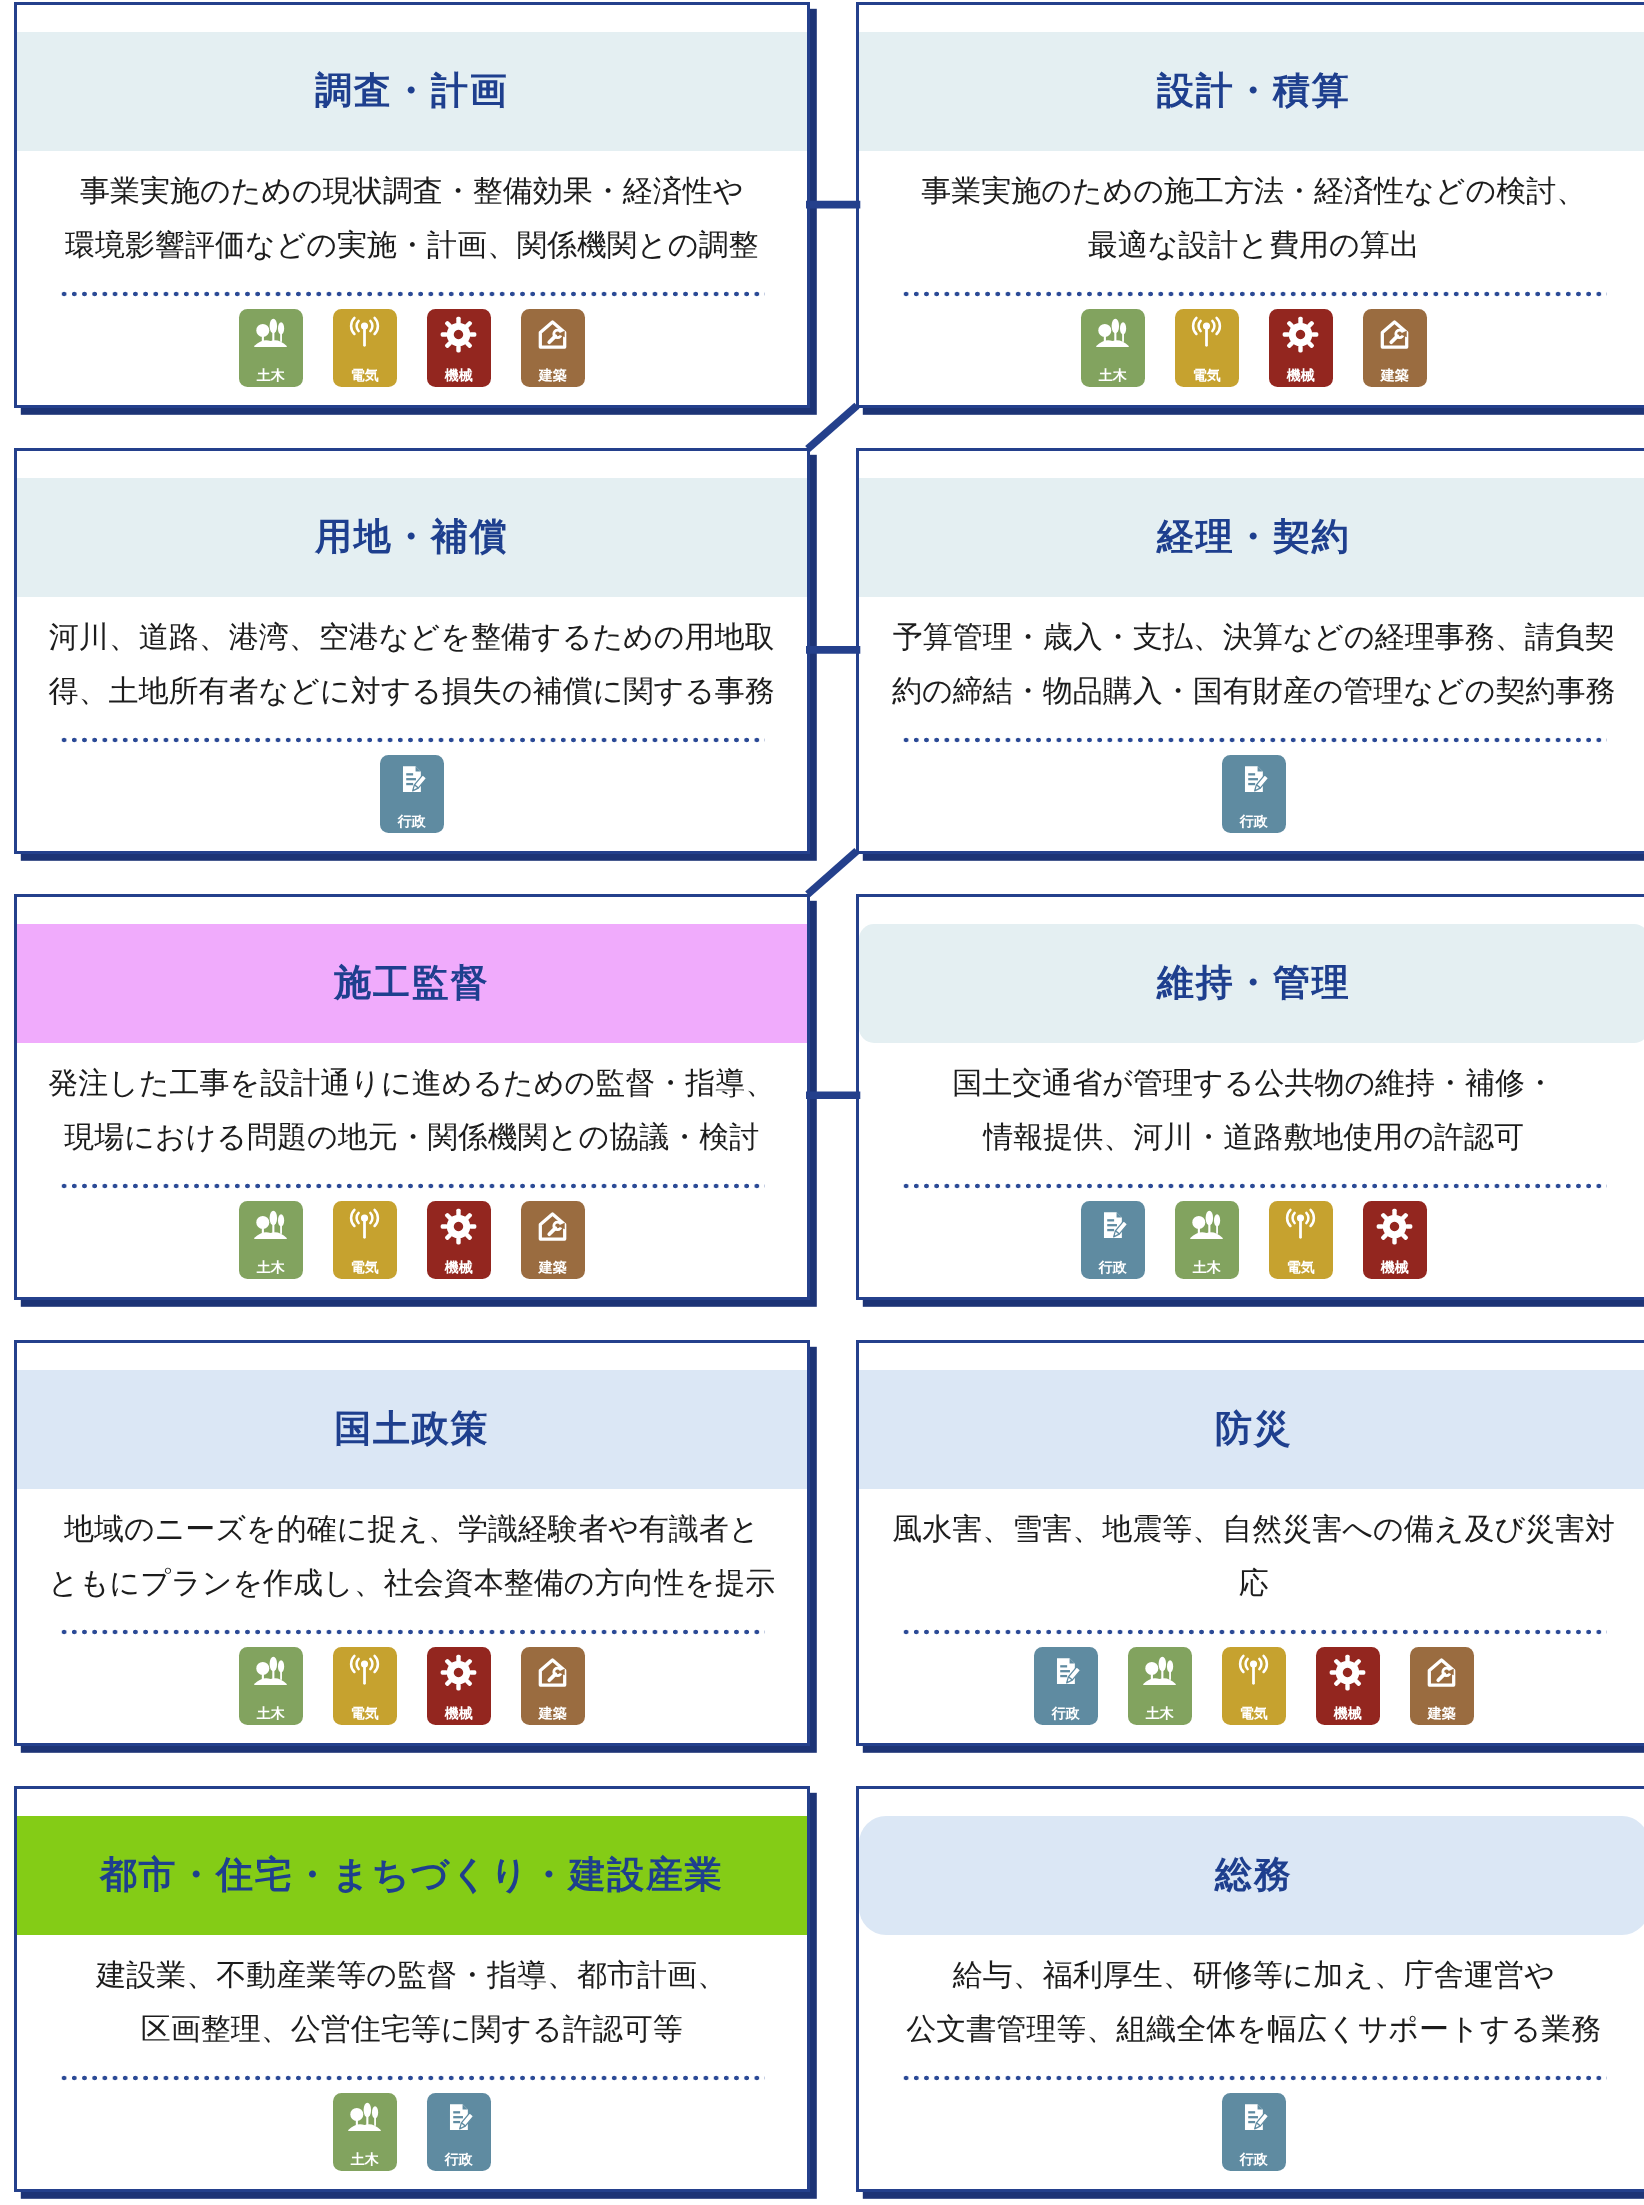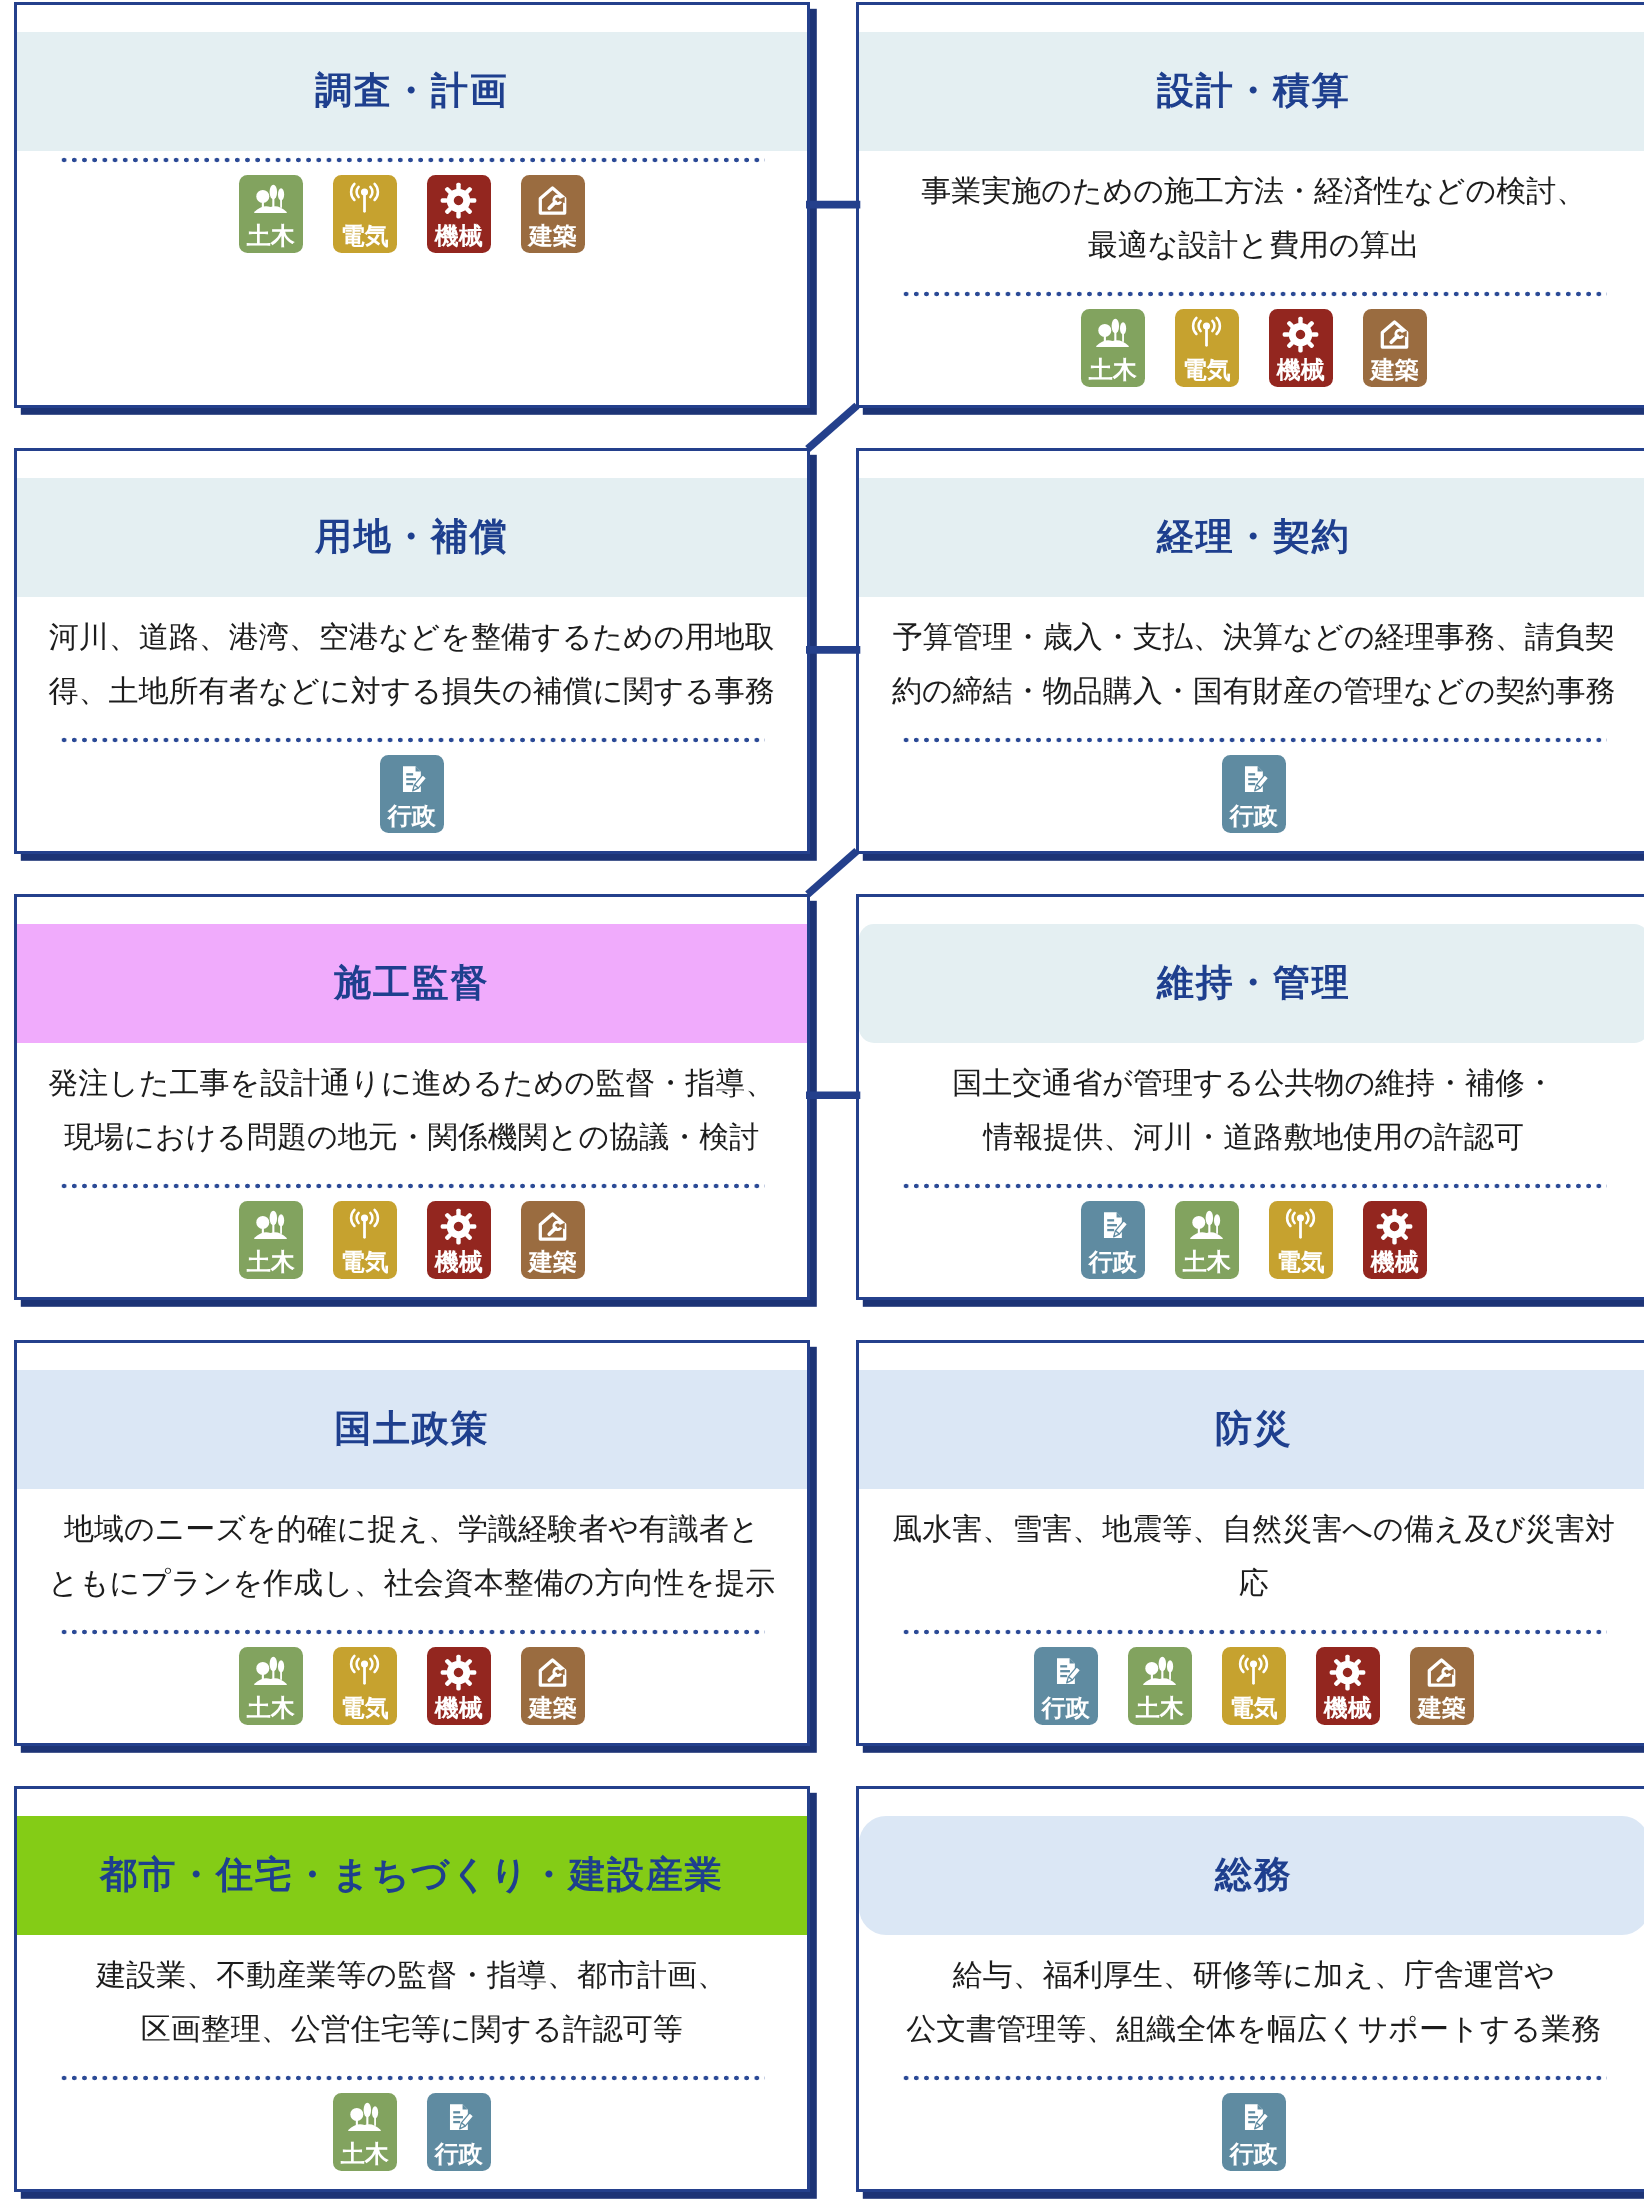--- a/index.html
+++ b/index.html
@@ -16,21 +16,21 @@
   .desc{white-space:pre-line;text-align:center;font-size:30px;line-height:1.8;
         color:#1c1c1c;height:134px;display:flex;align-items:center;
         justify-content:center;margin:0;padding:0 31px;}
   .dots{height:6px;margin:6.8px 42px 12px;flex:0 0 6px;
         background-image:radial-gradient(circle,#2b4a96 2.1px,transparent 2.6px);
         background-size:10.2px 6px;background-repeat:repeat-x;background-position:left center;}
   .tags{display:flex;justify-content:center;gap:30px;}
   .tag{width:64px;height:78px;border-radius:8.5px;display:flex;flex-direction:column;
        align-items:center;justify-content:space-between;padding:5.1px 0 5.1px;box-sizing:border-box;}
   .glyph{width:39px;height:39px;display:block;}
-  .tag-label{color:#fff;font-size:24px;font-weight:bold;line-height:1;}
+  .tag-label{color:#fff;font-size:14px;font-weight:bold;line-height:1;}
   .connectors{position:absolute;left:0;top:0;pointer-events:none;}
   .connectors line{stroke:#24408c;stroke-width:9;}
   .symbol-store{position:absolute;width:0;height:0;overflow:hidden;}
 </style>
 </head>
 <body>
 
 <svg class="symbol-store" aria-hidden="true">
   <defs>
     <symbol id="ic-civil" viewBox="0 0 48 48">
@@ -85,20 +85,22 @@
   </defs>
 </svg>
 
 <div class="stage">
   <div class="grid">
 
     <section class="card">
       <header class="band" style="background-color: rgb(228, 239, 242);">
         <h2 class="title">調査・計画</h2>
       </header>
+      <p class="desc">事業実施のための現状調査・整備効果・経済性や
+環境影響評価などの実施・計画、関係機関との調整</p>
       <div class="dots"></div>
       <div class="tags">
         <div class="tag" style="background-color: rgb(130, 163, 95); color: rgb(130, 163, 95);">
           <svg class="glyph" viewBox="0 0 46 46" width="39" height="39">
               <use href="#ic-civil"></use>
             </svg>
           <span class="tag-label">土木</span>
         </div>
         <div class="tag" style="background-color: rgb(198, 162, 47); color: rgb(198, 162, 47);">
           <svg class="glyph" viewBox="0 0 46 46" width="39" height="39">

